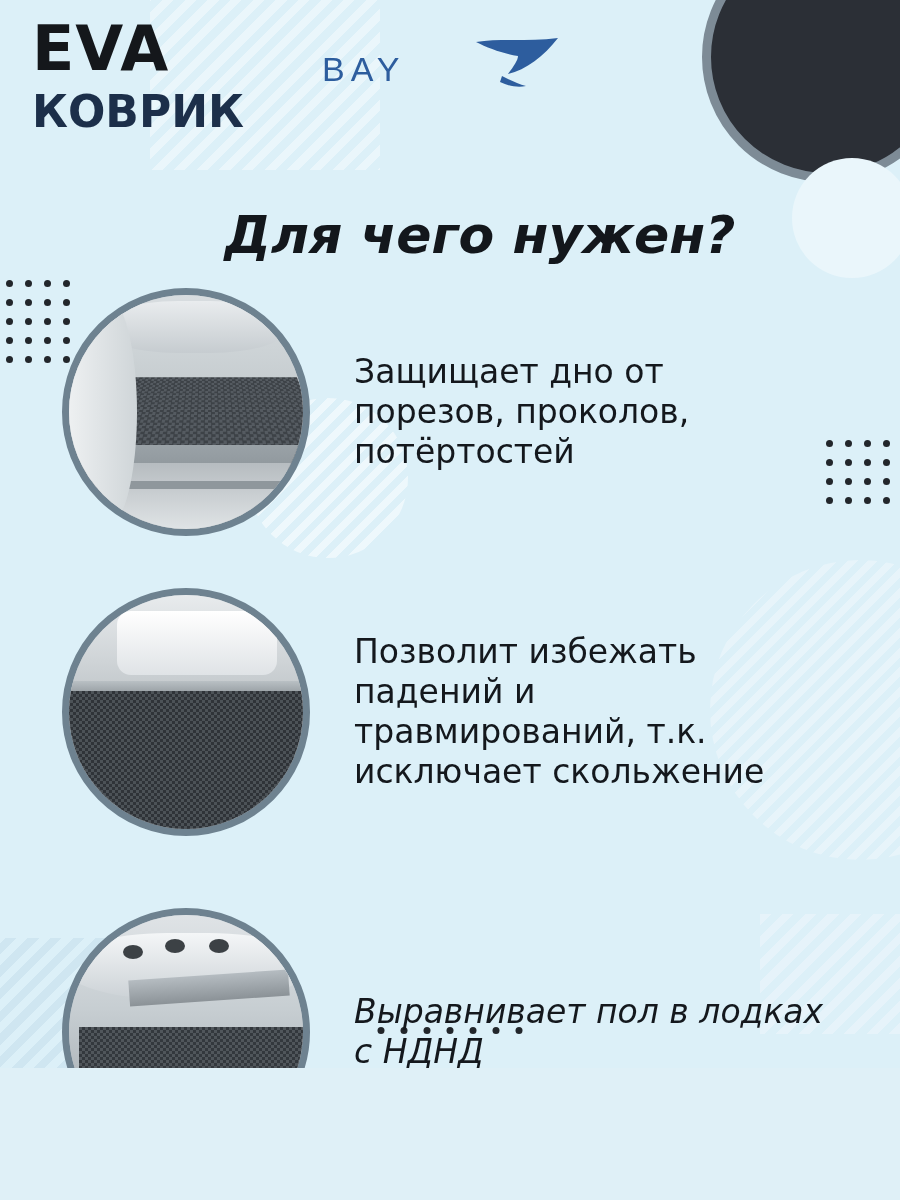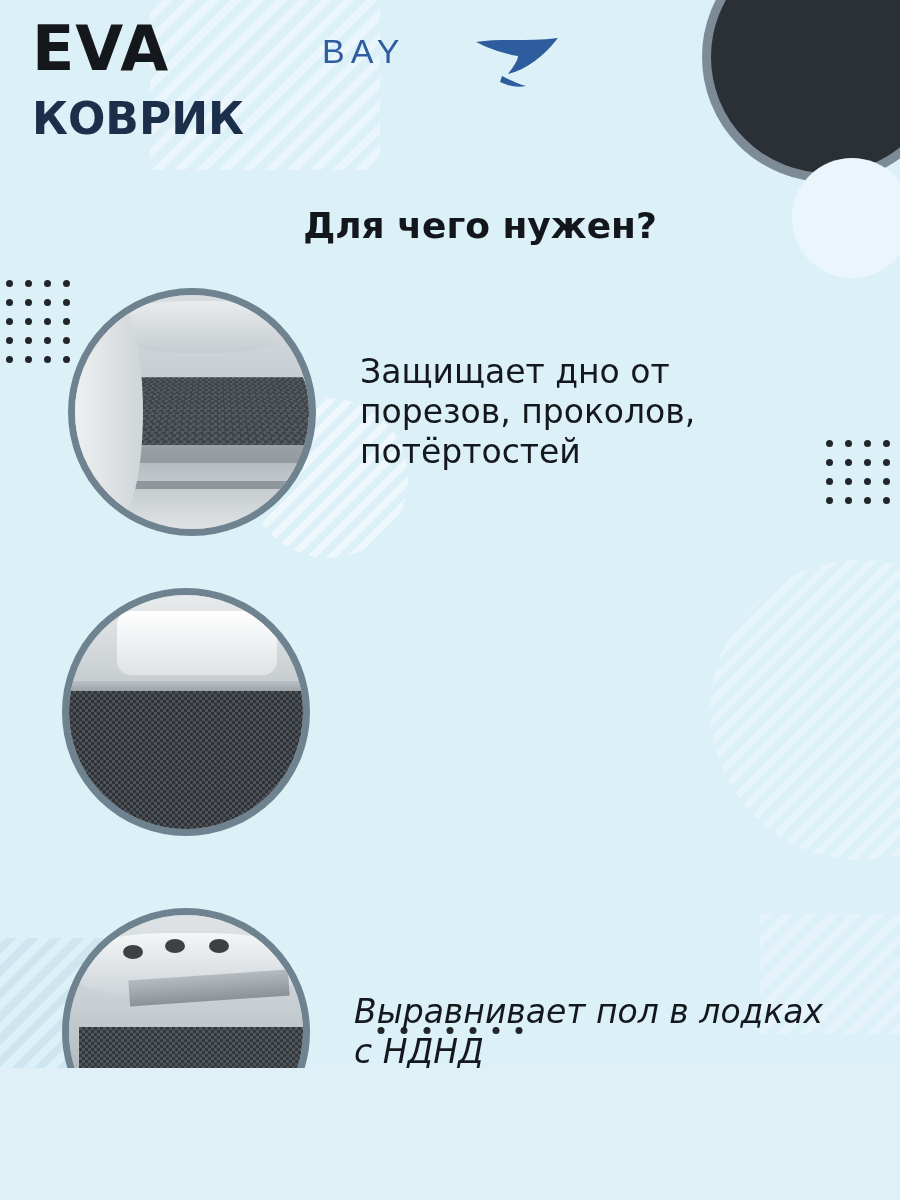--- a/index.html
+++ b/index.html
@@ -106,61 +106,62 @@
     color: #14171b;
     letter-spacing: 1px;
     line-height: 1.0;
     font-family: "DejaVu Sans", sans-serif;
   }
   .title-sub {
     font-size: 44px;
     font-weight: bold;
     color: #1c2f4a;
     line-height: 1.1;
-    margin-top: 15px;
+    margin-top: 8px;
     font-family: "DejaVu Sans", sans-serif;
   }
 
   .logo {
     position: absolute;
     top: 24px; left: 322px;
     width: 240px; height: 70px;
   }
   .logo-text {
     position: absolute;
-    left: 0; top: 8px;
+    left: 0; top: 26px;
     font-size: 34px;
     letter-spacing: 6px;
     color: #2d5d9e;
     font-family: "Liberation Sans", sans-serif;
   }
   .logo-bird {
     position: absolute;
     left: 152px; top: 12px;
   }
 
   .headline {
     position: absolute;
     top: 205px;
     left: 0; right: 0;
     text-align: center;
-    font-size: 36px;
+    font-size: 52px;
     font-weight: bold;
     color: #13171c;
     font-family: "DejaVu Sans", sans-serif;
+    font-style: italic;
   }
   .headline-inner { padding-left: 60px; }
 
   
   .feature {
     position: absolute;
     display: flex;
     align-items: center;
   }
-  .f1 { top: 288px; left: 68px; }
+  .f1 { top: 288px; left: 62px; }
   .f2 { top: 588px; left: 62px; }
   .f3 { top: 908px; left: 62px; font-style: italic; }
 
   .photo {
     width: 248px; height: 248px;
     border-radius: 50%;
     border: 7px solid #6e8290;
     box-sizing: border-box;
     overflow: hidden;
     position: relative;
@@ -302,20 +303,21 @@
     <div class="feature-text">Защищает дно от порезов, проколов, потёртостей</div>
   </div>
 
   <div class="feature f2">
     <div class="photo">
       <div class="p2-bg"></div>
       <div class="p2-seat"></div>
       <div class="p2-edge"></div>
       <div class="p2-mat"></div>
     </div>
+    <div class="feature-text">Позволит избежать падений и травмирований, т.к. исключает скольжение</div>
   </div>
 
   <div class="feature f3">
     <div class="photo">
       <div class="p3-bg"></div>
       <div class="p3-tube"></div>
       <div class="p3-knob1"></div>
       <div class="p3-knob2"></div>
       <div class="p3-knob3"></div>
       <div class="p3-mat"></div>

